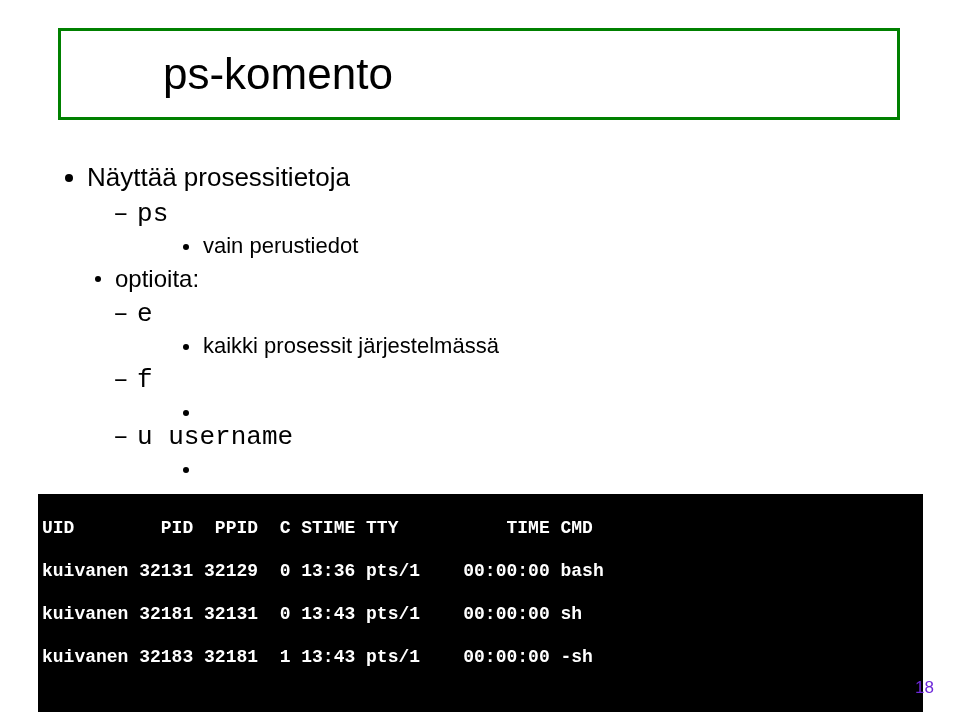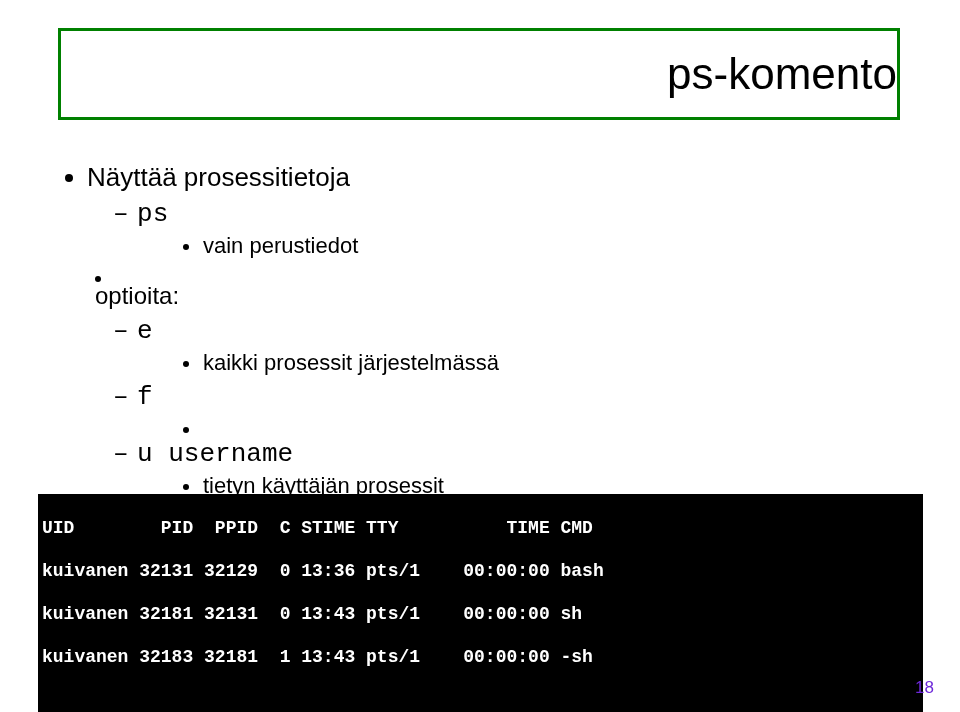--- a/index.html
+++ b/index.html
@@ -15,21 +15,20 @@
       position: absolute;
       left: 58px;
       top: 28px;
       width: 842px;
       height: 92px;
       border: 3px solid #008000;
       background: #ffffff;
       display: flex;
       align-items: center;
       padding-left: 102px;
-      justify-content: flex-end;
     }
     .title-box h1 {
       font-size: 44px;
       font-weight: normal;
       color: #000000;
     }
     .content {
       position: absolute;
       left: 65px;
       top: 162px;
@@ -126,21 +125,21 @@
   <div class="lvl2">
     <span class="dash">–</span>
     <span class="lvl2-code">ps</span>
   </div>
 
   <div class="lvl3 bullet-row">
     <span class="bullet-dot small"></span>
     <span class="lvl3-text">vain perustiedot</span>
   </div>
 
-  <div class="lvl2 bullet-row" style="margin-left:30px; flex-direction:column;">
+  <div class="lvl2 bullet-row" style="margin-left:30px; ">
     <span class="bullet-dot small"></span>
     <span class="lvl2-text">optioita:</span>
   </div>
 
   <div class="lvl2">
     <span class="dash">–</span>
     <span class="lvl2-code">e</span>
   </div>
 
   <div class="lvl3 bullet-row">
@@ -157,21 +156,20 @@
     <span class="bullet-dot small"></span>
   </div>
 
   <div class="lvl2">
     <span class="dash">–</span>
     <span class="lvl2-code">u username</span>
   </div>
 
   <div class="lvl3 bullet-row">
     <span class="bullet-dot small"></span>
-    <span class="lvl3-small">tietyn käyttäjän prosessit</span>
   </div>
 
 </div>
 
 <div class="terminal">
 <div class="line">UID        PID  PPID  C STIME TTY          TIME CMD</div>
 <div class="line">kuivanen 32131 32129  0 13:36 pts/1    00:00:00 bash</div>
 <div class="line">kuivanen 32181 32131  0 13:43 pts/1    00:00:00 sh</div>
 <div class="line">kuivanen 32183 32181  1 13:43 pts/1    00:00:00 -sh</div>
 

